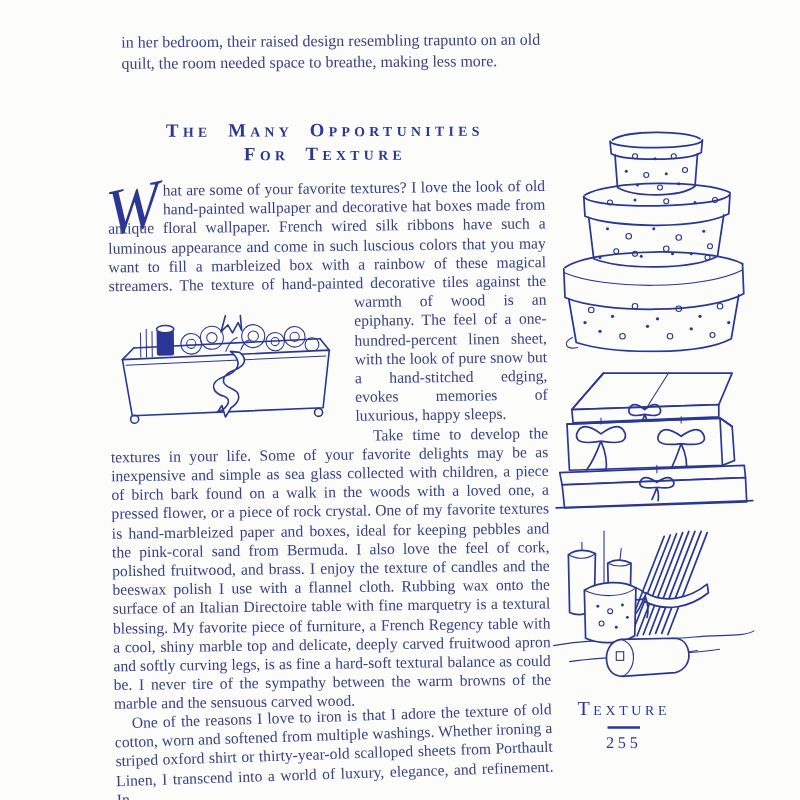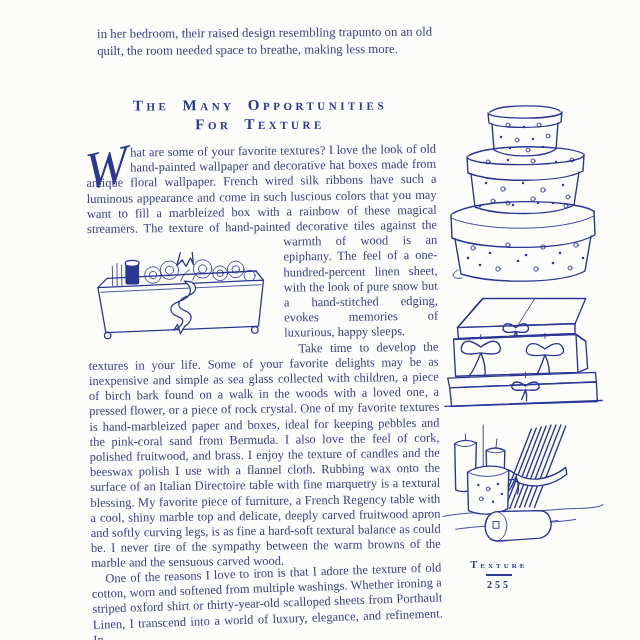--- a/index.html
+++ b/index.html
@@ -67,25 +67,25 @@
   svg .s-thin{stroke:var(--ink);fill:none;stroke-width:0.9;stroke-linecap:round;}
   svg .w{stroke:var(--ink);fill:var(--paper);stroke-width:1.4;stroke-linecap:round;stroke-linejoin:round;}
   svg .f{fill:var(--ink);stroke:none;}
 
   
   .footer{
     position:absolute;left:460px;top:559px;width:78px;
     text-align:center;color:var(--ink);
   }
   .running-head{
-    font-variant:small-caps;font-size:10px;font-weight:bold;
+    font-variant:small-caps;font-size:16px;font-weight:normal;
     letter-spacing:3px;
   }
   .footer-rule{width:26px;height:1.5px;background:var(--ink);margin:4px auto 3px auto;}
-  .page-number{font-size:10px;font-weight:bold;letter-spacing:3px;}
+  .page-number{font-size:13px;font-weight:normal;letter-spacing:3px;}
 </style>
 </head>
 <body>
 
 <div class="page">
 
   <p class="intro">in her bedroom, their raised design resembling trapunto on an old quilt, the room needed space to breathe, making less more.</p>
 
   <div class="heading">
     <div>The Many Opportunities</div>

